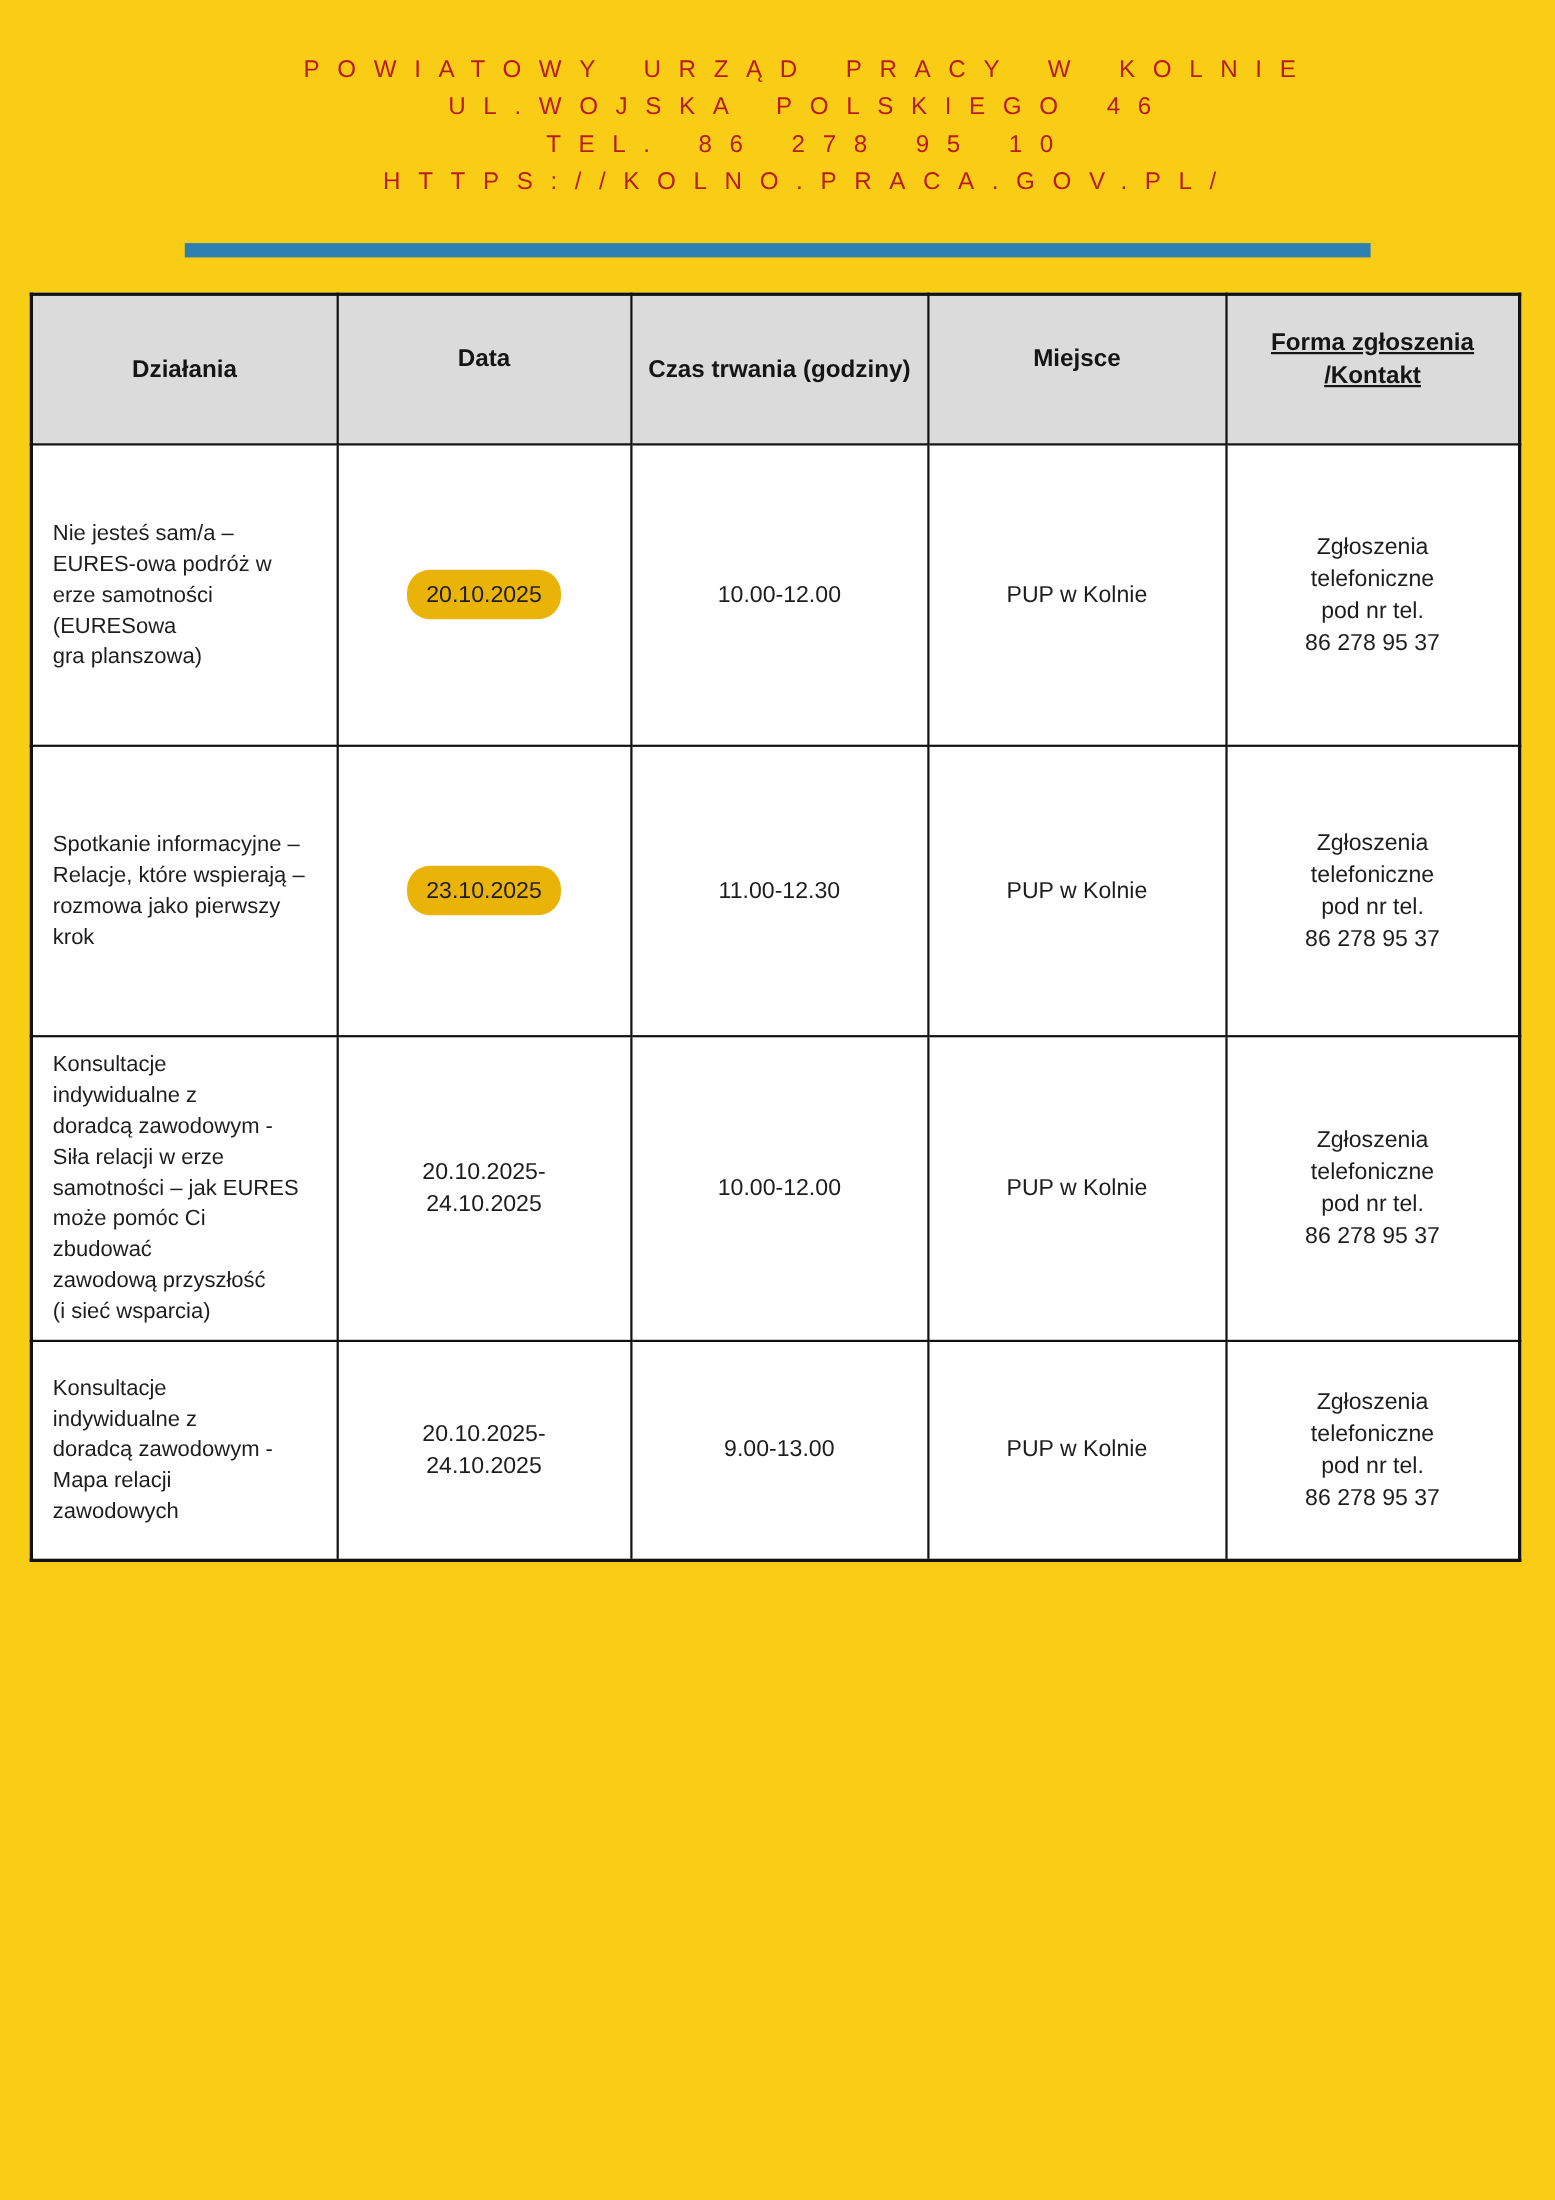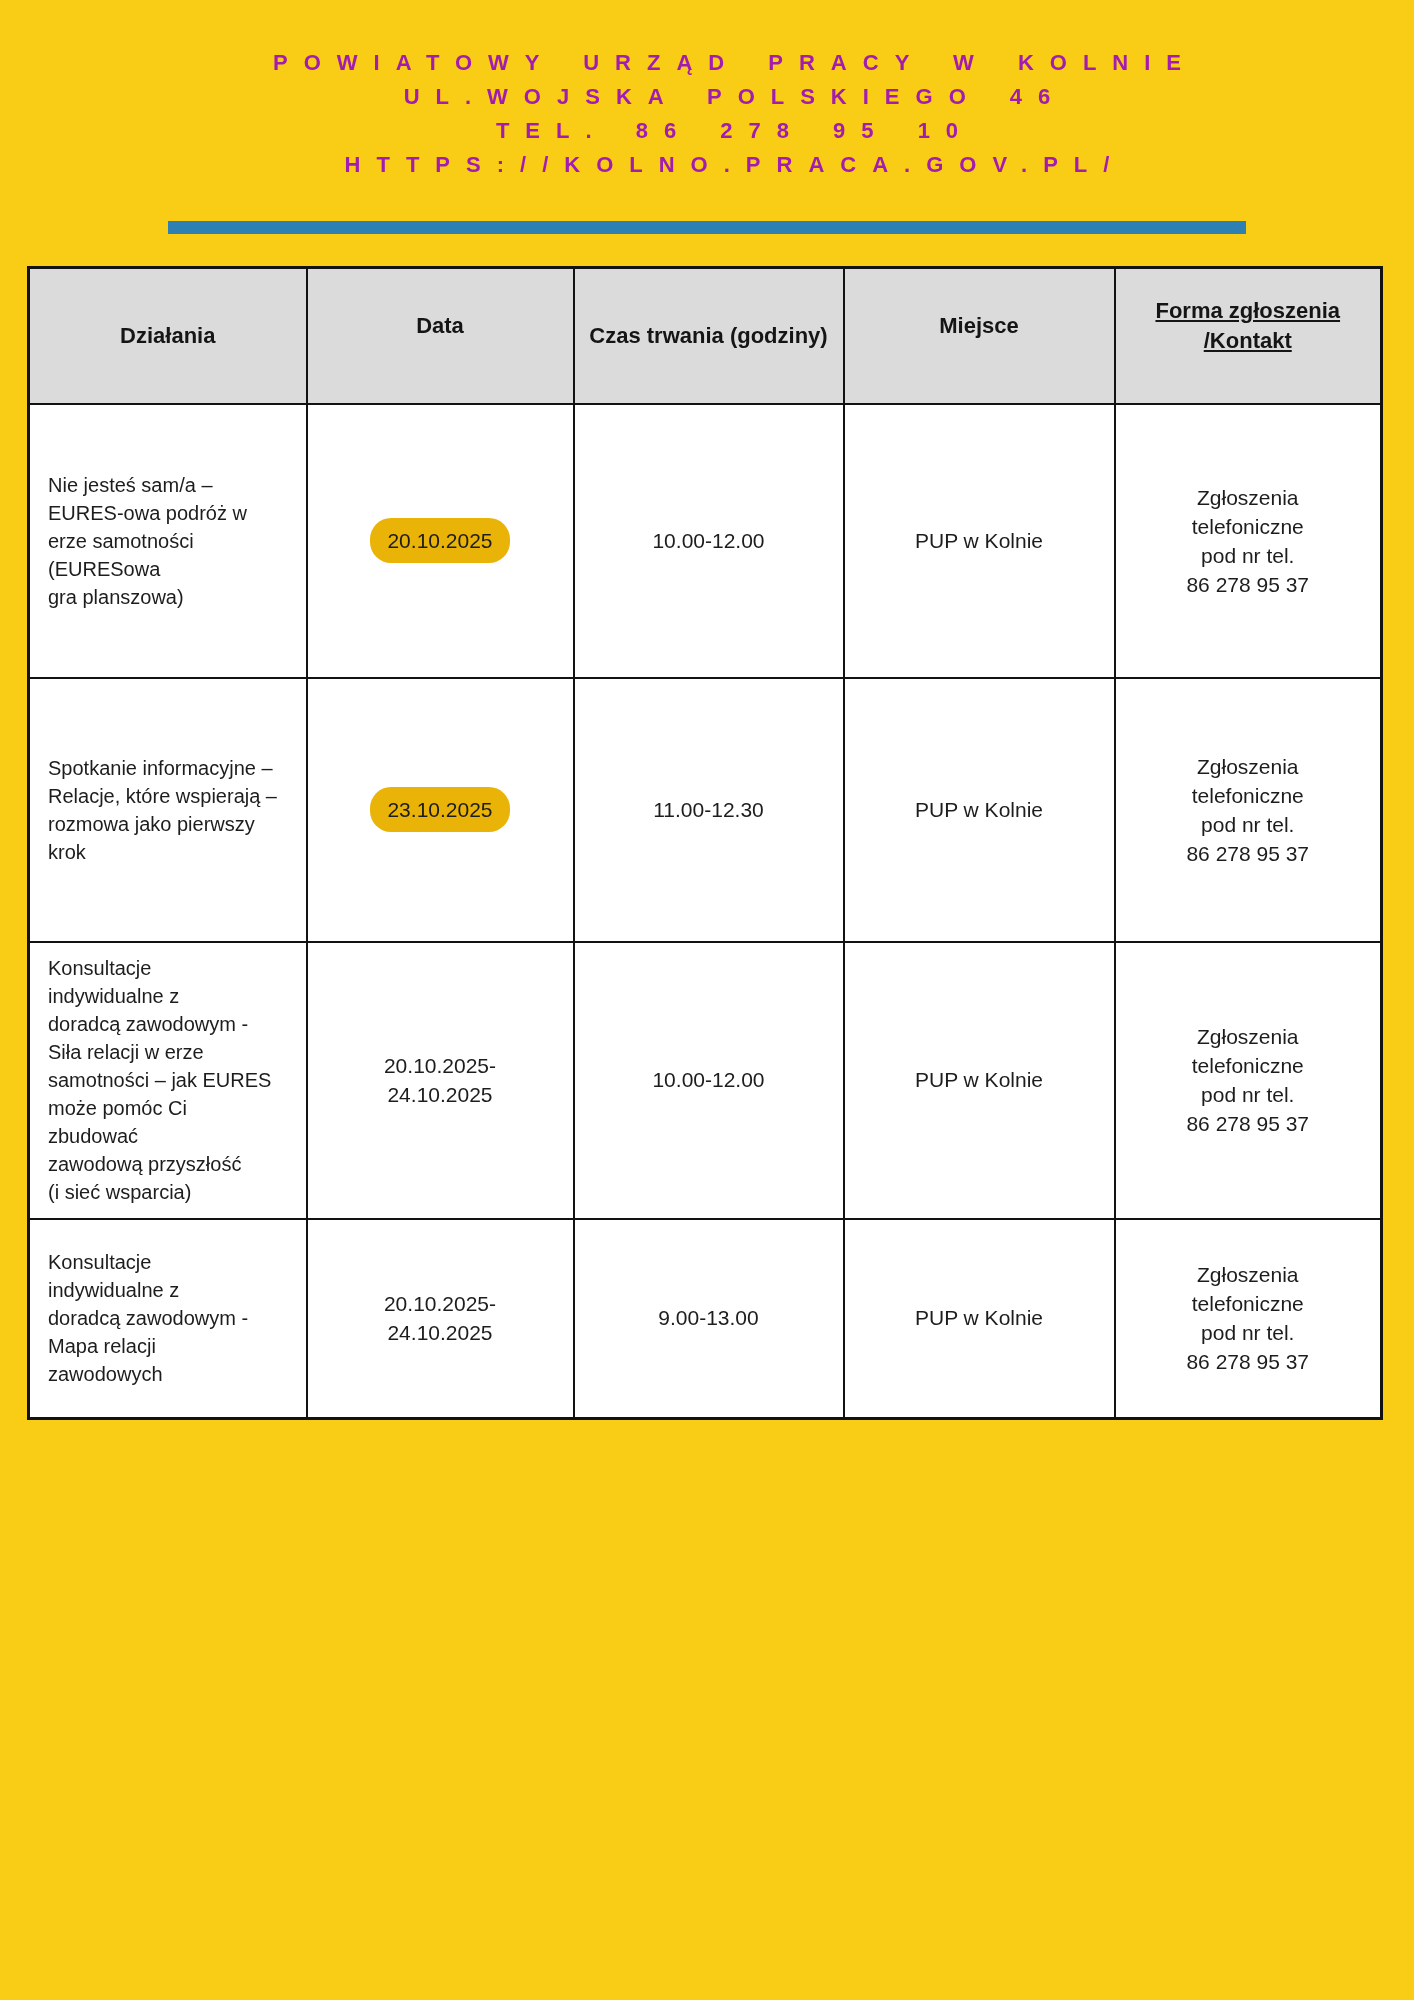--- a/index.html
+++ b/index.html
@@ -11,25 +11,25 @@
     overflow:hidden;
   }
 
   
   .letterhead {
     padding:46px 0 0 56px;
     text-align:center;
   }
   .letterhead-line {
     font-size:22px;
-    font-weight:bold;
+    font-weight:normal;
     letter-spacing:16px;
     word-spacing:6px;
     line-height:34px;
-    color:#a21caf;
+    color:#b91c1c;
     white-space:nowrap;
   }
 
   
   .divider-bar {
     width:1078px; height:13px;
     background:#2E7FB2;
     margin:39px 0 0 168px;
   }
 

